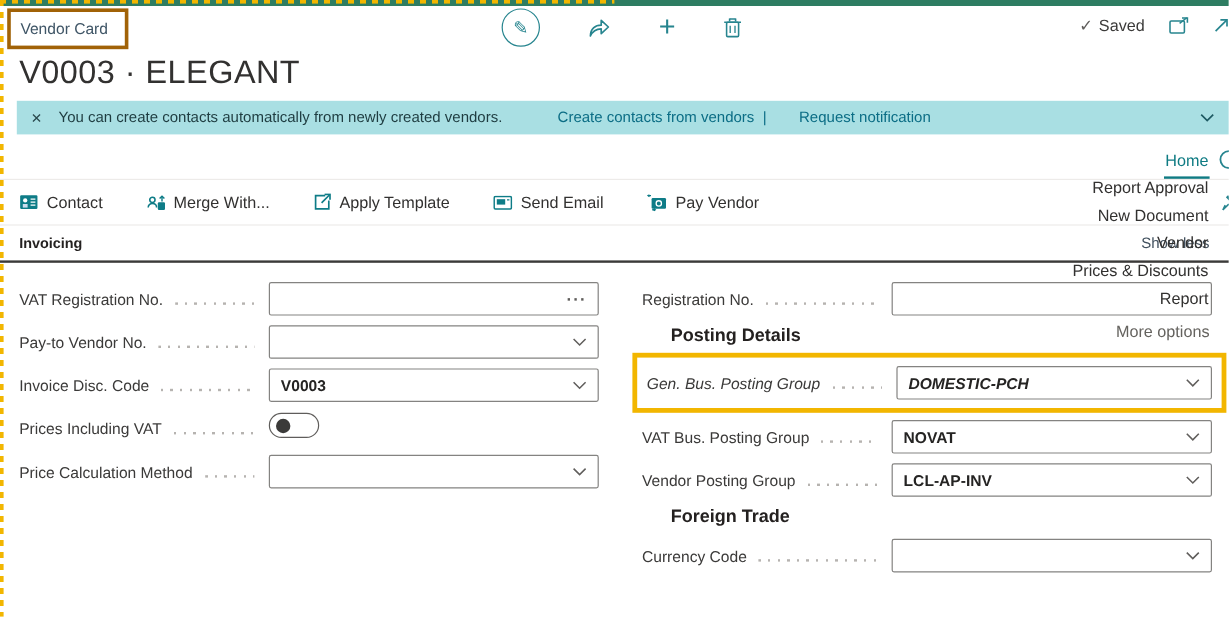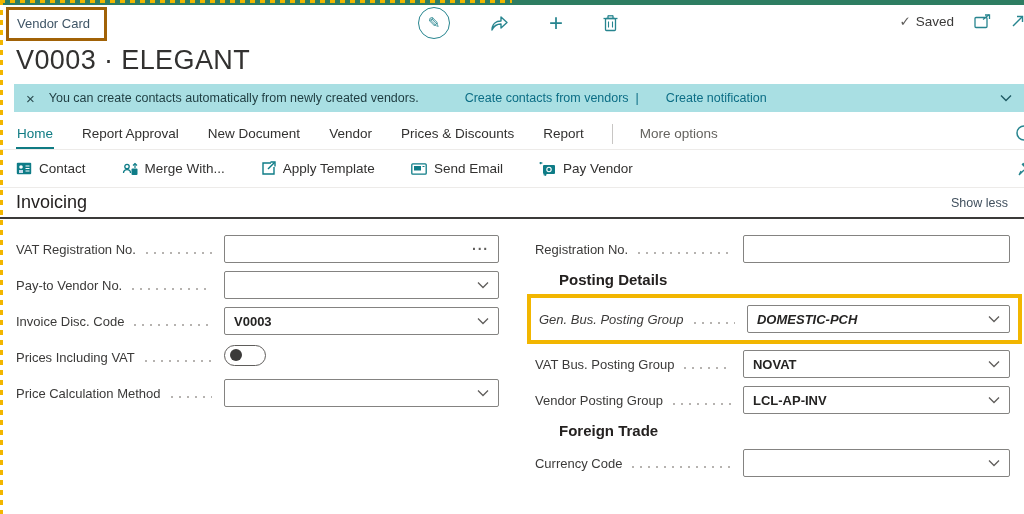--- a/index.html
+++ b/index.html
@@ -38,39 +38,39 @@
   
   .notif { margin-left:14px; height:28px; background:#a9dfe3; display:flex; align-items:center;
     padding:0 12px; font-size:12.5px; color:#1e3c40; }
   .notif .close { font-size:15px; color:#2a4a4e; margin-right:14px; }
   .notif .msg { margin-right:26px; }
   .notif .lnk { color:#0b6d85;margin-left:20px; }
   .notif .sep { color:#0b6d85; margin:0 7px; }
   .notif .chev { margin-left:auto; display:flex; }
 
   
-  .tabs { display:flex; align-items:flex-end; gap:27px; padding:14px 16px 0 16px; height:38px;
-    font-size:13.5px; color:#323130; position:relative; border-bottom:1px solid #edebe9; }
+  .tabs { display:flex; align-items:flex-end; padding:14px 16px 0 16px; height:38px;
+    font-size:13.5px; color:#323130; position:relative; border-bottom:1px solid #edebe9;flex-direction:column; }
   .tab { padding:0 1px 8px 1px; }
   .tab.active { color:#0f7b83; border-bottom:2px solid #0f7b83; padding-bottom:6px; }
   .vsep { width:1px; height:20px; background:#c8c6c4; margin-bottom:5px; }
   .more { color:#65635f; padding-bottom:8px; }
   .tabs .search-c { position:absolute; right:-7px; top:12px; color:#27858f; }
 
   
   .acts { display:flex; align-items:center; gap:36px; padding:0 16px; height:38px;
     font-size:13.5px; color:#323130; border-bottom:1px solid #edebe9; position:relative; }
   .act { display:flex; align-items:center; gap:7px; }
   .aicon { display:flex; align-items:center; color:#0e7c87; }
   .acts .pin { position:absolute; right:-5px; top:11px; color:#27858f; }
 
   
   .sect { display:flex; align-items:center; justify-content:space-between; padding:0 16px;
     height:31px; border-bottom:2px solid #3b3a39; }
-  .sect .t { font-size:18px; font-weight:400; color:#242120; }
+  .sect .t { font-size:12px; font-weight:700; color:#242120; }
   .sect .less { font-size:12.5px; color:#41505e; }
 
   
   .form { display:flex; gap:36px; padding:16px 14px 0 16px; }
   .col { width:484px; }
   .col.r { width:476px; }
   .frow { display:flex; align-items:center; height:28px; margin-bottom:8px; }
   .flabel { width:208px; min-width:208px; display:flex; align-items:center; font-size:13px; color:#3b3a39; }
   .flabel .txt { white-space:nowrap; }
   .leader { flex:1; height:2px; margin:8px 12px 0 10px;
@@ -145,21 +145,21 @@
     </div>
   </div>
 
   <div class="page-title">V0003 · ELEGANT</div>
 
   <div class="notif">
     <span class="close">×</span>
     <span class="msg">You can create contacts automatically from newly created vendors.</span>
     <span class="lnk">Create contacts from vendors</span>
     <span class="sep">|</span>
-    <span class="lnk">Create notification</span>
+    <span class="lnk">Request notification</span>
     <span class="chev">
       <svg width="12" height="8" viewBox="0 0 12 8">
         <polyline points="1,1.5 6,6.5 11,1.5" fill="none" stroke="#1e5a63" stroke-width="1.4"></polyline>
       </svg>
     </span>
   </div>
 
   <div class="tabs">
     <span class="tab active">Home</span>
     <span class="tab">Report Approval</span>

